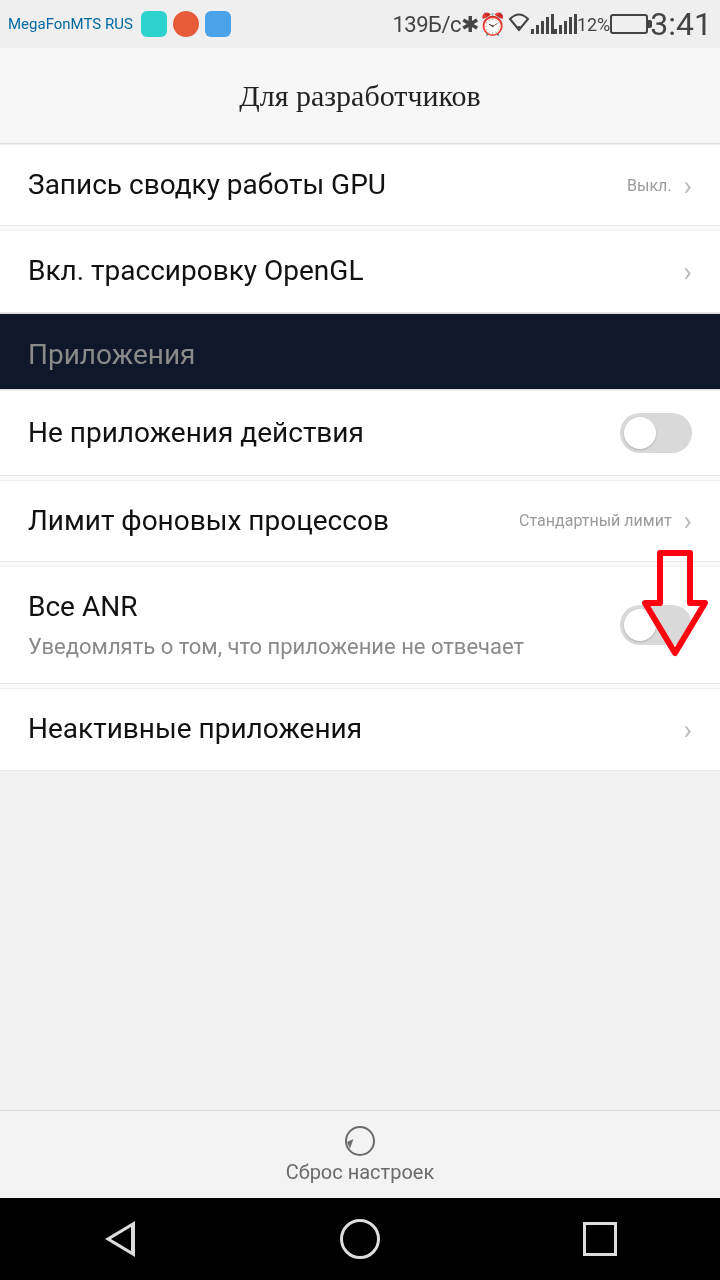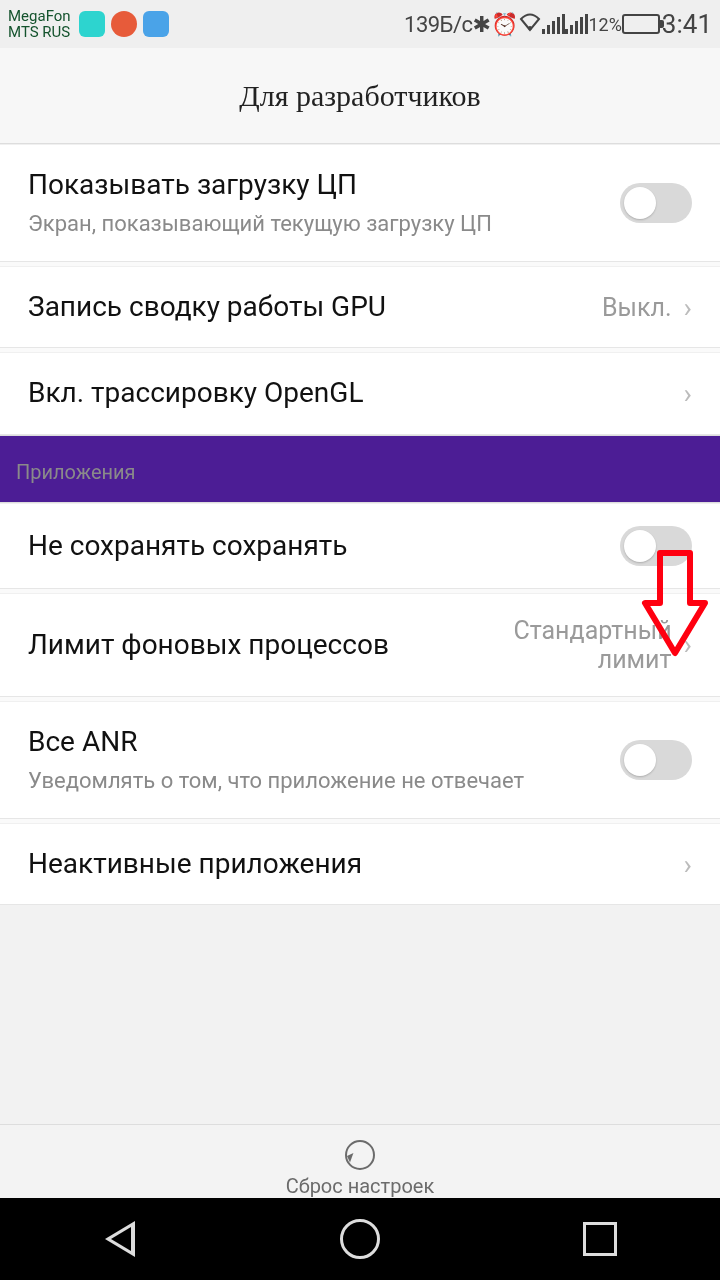--- a/index.html
+++ b/index.html
@@ -1,29 +1,29 @@
 <!DOCTYPE html>
 <html><head>
 <meta charset="utf-8">
 <style>
   * { box-sizing: border-box; margin: 0; padding: 0; }
   html, body { width: 720px; height: 1280px; font-family: -apple-system, Roboto, Arial, sans-serif; background: #f2f2f2; overflow: hidden; }
   
   
   .status-bar { height: 48px; background: #efefef; display: flex; align-items: center; padding: 0 8px; font-size: 18px; color: #555; }
-  .status-left { display: flex; flex-direction: column; font-size: 15px; line-height: 1.1; color: #14532d; }
+  .status-left { display: flex; flex-direction: row; font-size: 15px; line-height: 1.1; color: #0369a1; }
   .status-apps { display: flex; gap: 6px; margin-left: 8px; align-items: center; }
   .app-icon { width: 26px; height: 26px; border-radius: 6px; display: inline-block; }
   .app-teal { background: #2dd4cf; }
   .app-orange { background: #e75b3a; border-radius: 50%; }
   .app-blue { background: #4aa3e8; }
   .status-right { margin-left: auto; display: flex; align-items: center; gap: 0; font-size: 22px; color: #444; }
   .status-right .speed { font-size: 22px; letter-spacing: -0.5px; }
   .status-right .pct { font-size: 18px; }
-  .status-right .time { font-size: 26px; margin-left: 2px; }
+  .status-right .time { font-size: 32px; margin-left: 2px; }
   .battery-icon { width: 38px; height: 20px; border: 2px solid #444; border-radius: 3px; position: relative; }
   .battery-icon::after { content:""; position:absolute; right:-6px; top:4px; width:4px; height:8px; background:#444; border-radius:0 2px 2px 0; }
   .battery-fill { height:100%; width:12%; background:#444; }
   .signal-bars { display:inline-flex; align-items:flex-end; gap:2px; height:20px; }
   .signal-bars span { width:3px; background:#444; }
   .signal-bars span:nth-child(1){height:5px}
   .signal-bars span:nth-child(2){height:9px}
   .signal-bars span:nth-child(3){height:13px}
   .signal-bars span:nth-child(4){height:17px}
   .signal-bars span:nth-child(5){height:20px}
@@ -32,28 +32,28 @@
   .header { height: 96px; background: #f7f7f7; display:flex; align-items:center; justify-content:center; border-bottom: 1px solid #ddd; font-family: Liberation Serif, serif; }
   .header-title { font-size: 30px; color: #222; }
 
   
   .list { background:#fafafa; }
   .row { background:#fff; padding: 22px 28px; border-bottom: 1px solid #e6e6e6; border-top: 1px solid #f0f0f0; display:flex; align-items:center; }
   .row + .row { margin-top: 4px; }
   .row .text { flex:1; }
   .row .title { font-size: 28px; color:#111; line-height:1.3; }
   .row .sub { font-size: 22px; color:#8a8a8a; margin-top:6px; line-height:1.35; }
-  .row .value { font-size: 25px; color:#9a9a9a; margin-right: 12px; text-align:right; }
+  .row .value { font-size: 16px; color:#9a9a9a; margin-right: 12px; text-align:left; }
   .chevron { color:#bcbcbc; font-size:28px; }
   .toggle { width: 72px; height: 40px; background:#d9d9d9; border-radius:20px; position:relative; }
   .toggle::after { content:""; position:absolute; left:4px; top:4px; width:32px; height:32px; background:#fff; border-radius:50%; box-shadow:0 1px 2px rgba(0,0,0,0.2); }
-  .section-header { padding: 24px 16px 18px; background:#4c1d95; color:#8a8a8a; font-size:20px; border-top:1px solid #ddd; border-bottom:1px solid #ddd; }
+  .section-header { padding: 24px 28px 18px; background:#0f172a; color:#8a8a8a; font-size:28px; border-top:1px solid #ddd; border-bottom:1px solid #ddd; }
 
   
-  .reset-bar { position:absolute; left:0; right:0; bottom:68px; height:88px; background:#f3f3f3; border-top:1px solid #ddd; display:flex; flex-direction:column; align-items:center; justify-content:center; gap:4px; color:#6b6b6b; }
+  .reset-bar { position:absolute; left:0; right:0; bottom:82px; height:88px; background:#f3f3f3; border-top:1px solid #ddd; display:flex; flex-direction:column; align-items:center; justify-content:center; gap:4px; color:#6b6b6b; }
   .reset-icon { width:30px; height:30px; border:2.5px solid #6b6b6b; border-radius:50%; position:relative; }
   .reset-icon::before { content:""; position:absolute; left:-5px; top:9px; border:5px solid transparent; border-right-color:#6b6b6b; transform:rotate(20deg); }
   .reset-label { font-size:20px; }
 
   
   .nav-bar { position:absolute; left:0; right:0; bottom:0; height:82px; background:#000; display:flex; align-items:center; justify-content:space-around; }
   .nav-btn { width:46px; height:46px; color:#ddd; display:flex; align-items:center; justify-content:center; }
   .tri { width:0; height:0; border-top:18px solid transparent; border-bottom:18px solid transparent; border-right:30px solid #ddd; background:transparent; position:relative; }
   .tri::after{content:"";position:absolute;left:6px;top:-12px;border-top:12px solid transparent;border-bottom:12px solid transparent;border-right:20px solid #000;}
   .circ { width:40px; height:40px; border:3px solid #ddd; border-radius:50%; }
@@ -105,48 +105,41 @@
   </div>
 </div>
 
 <div class="header">
   <div class="header-title">Для разработчиков</div>
 </div>
 
 <div class="list">
 
 
-  <div class="row">
-    <div class="text">
-      <div class="title">Показывать загрузку ЦП</div>
-      <div class="sub">Экран, показывающий текущую загрузку ЦП</div>
-    </div>
-    <div class="toggle"></div>
-  </div>
 
   <div class="row">
     <div class="text">
       <div class="title">Запись сводку работы GPU</div>
     </div>
     <div class="value">Выкл.</div>
     <div class="chevron">›</div>
   </div>
 
   <div class="row">
     <div class="text">
       <div class="title">Вкл. трассировку OpenGL</div>
     </div>
     <div class="chevron">›</div>
   </div>
 
   <div class="section-header">Приложения</div>
 
   <div class="row">
     <div class="text">
-      <div class="title">Не сохранять сохранять</div>
+      <div class="title">Не приложения действия</div>
     </div>
     <div class="toggle"></div>
   </div>
 
   <div class="row">
     <div class="text">
       <div class="title">Лимит фоновых процессов</div>
     </div>
     <div class="value" style="max-width:210px">Стандартный лимит</div>
     <div class="chevron">›</div>

